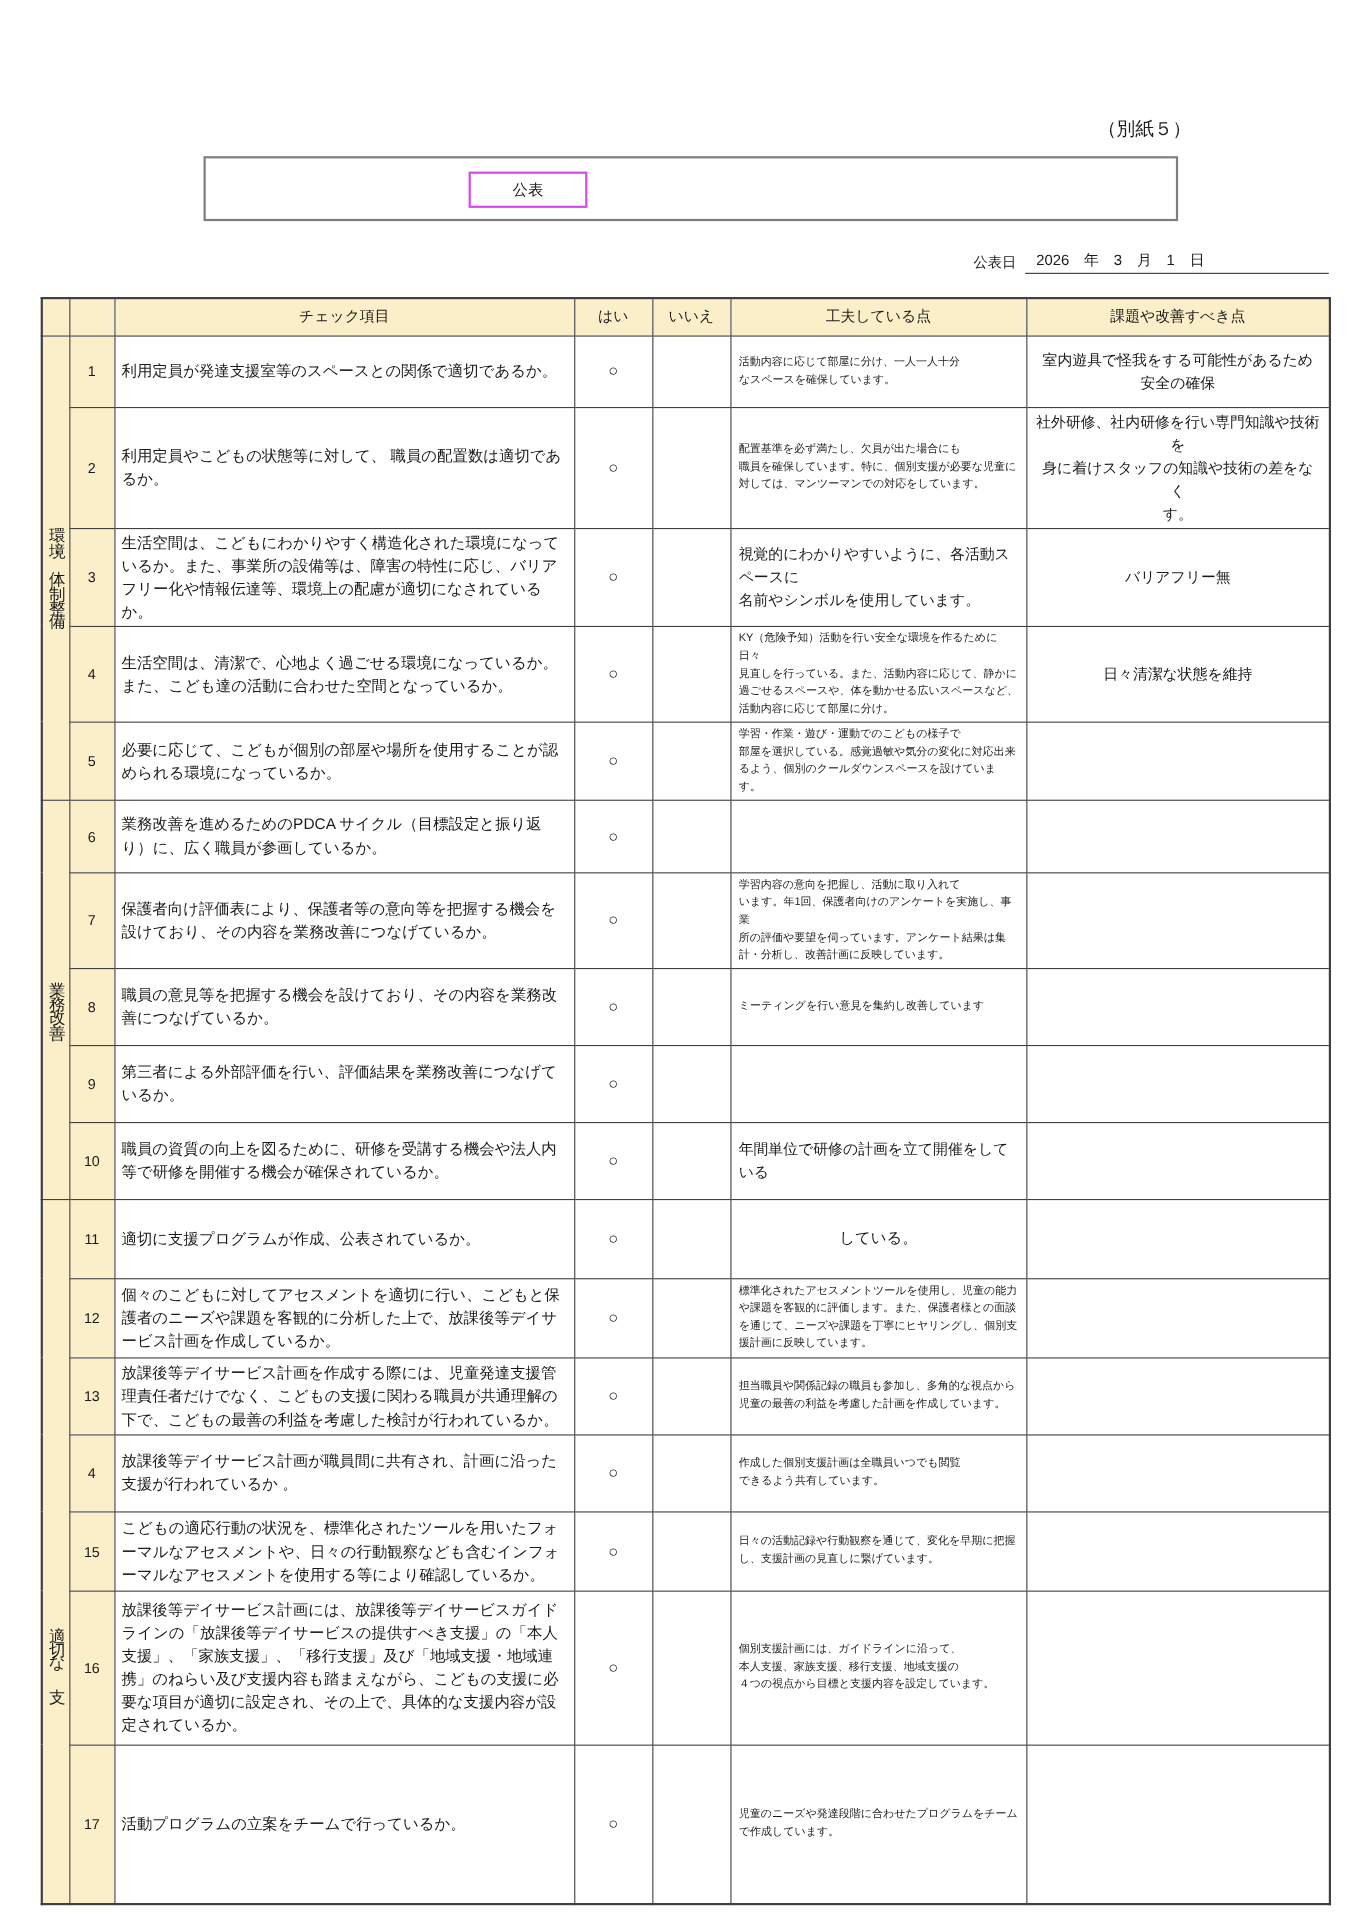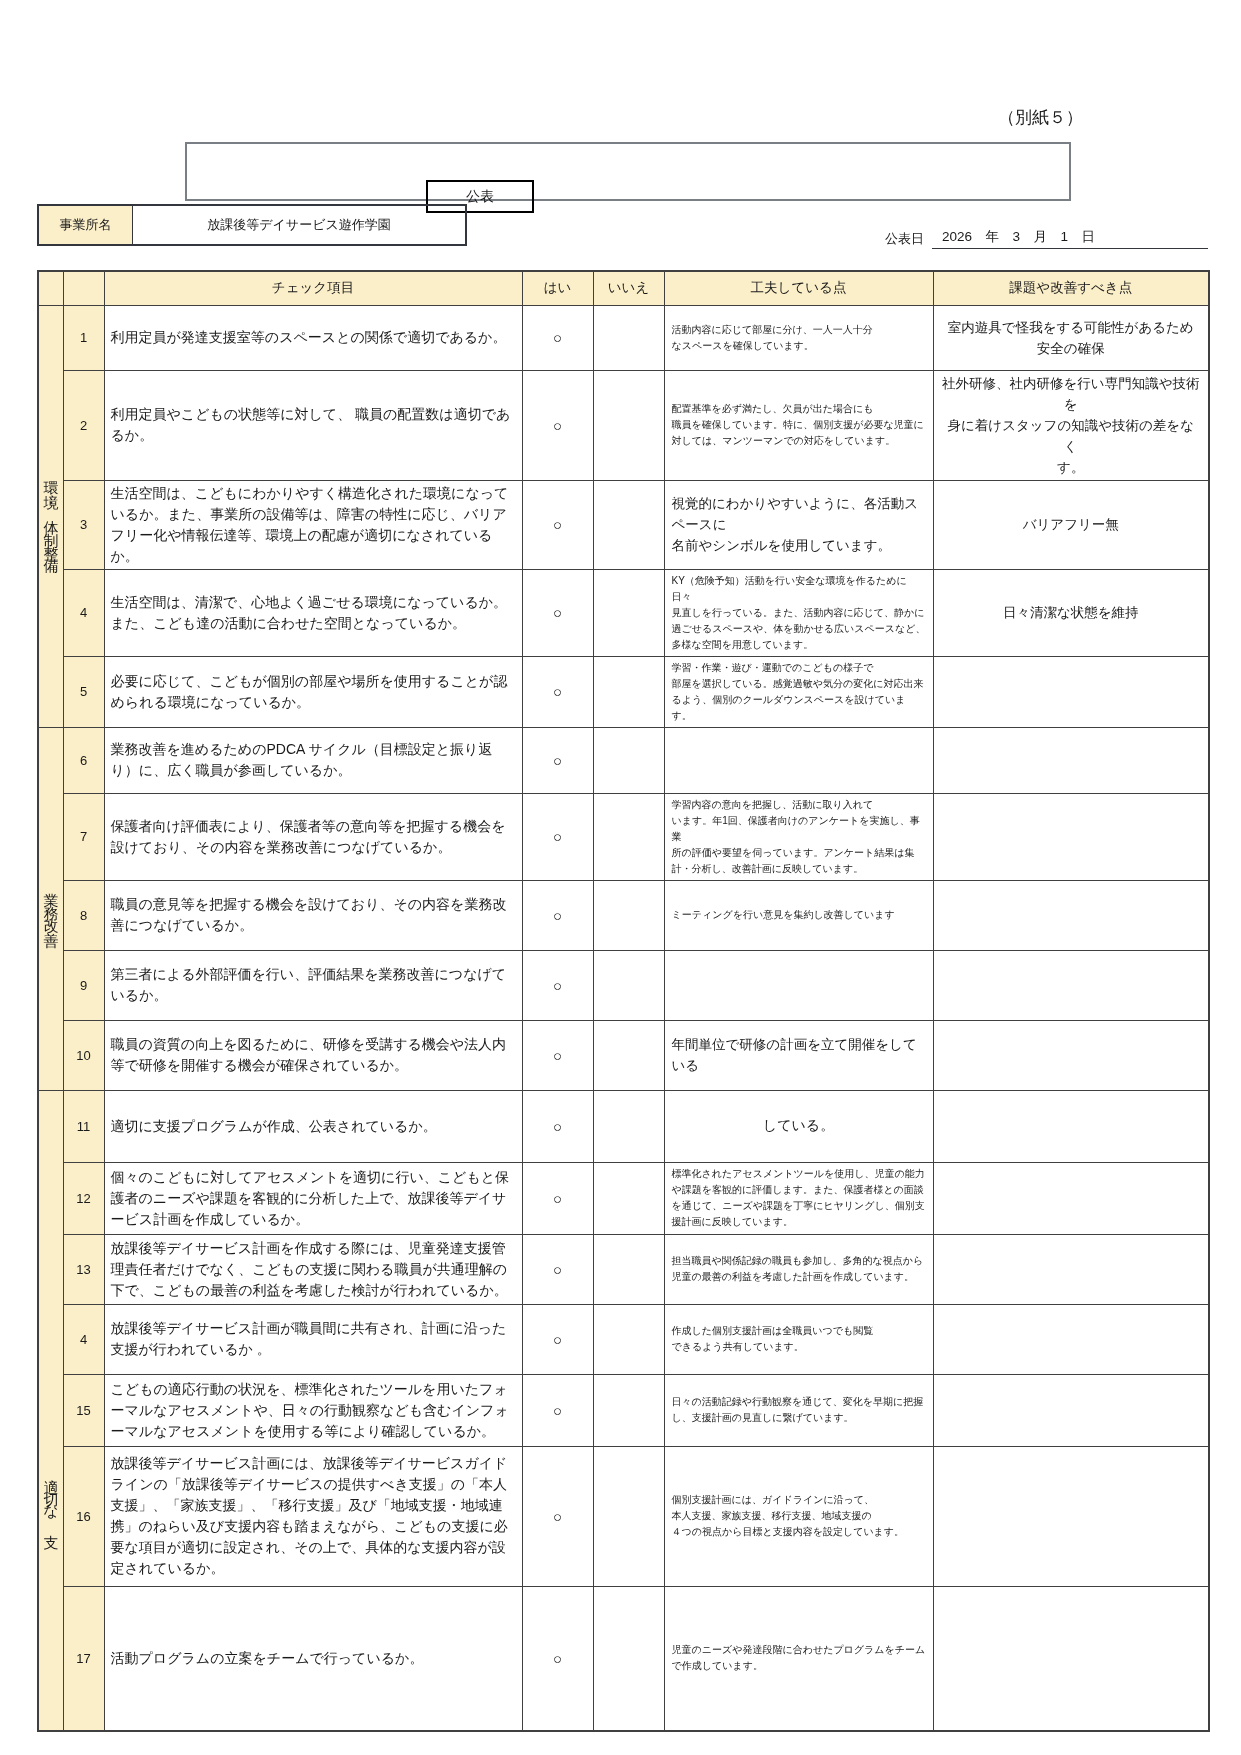--- a/index.html
+++ b/index.html
@@ -14,23 +14,22 @@
   
   #corner-note{position:absolute;left:998px;top:106px;font-size:17px;}
   
   #title-box{
     position:absolute;left:185px;top:142px;width:882px;height:55px;
     border:2px solid #7a7f86;background:#fff;
     display:flex;align-items:center;
   }
   #publish-tag{
     position:absolute;left:239px;top:12px;width:104px;height:29px;
-    border:2px solid #000000;display:flex;align-items:center;justify-content:center;
+    border:2px solid #d946ef;display:flex;align-items:center;justify-content:center;
     font-size:14px;
-    margin-top:24px;
   }
   #doc-title{position:absolute;left:372px;top:0;height:55px;display:flex;align-items:center;font-size:17px;letter-spacing:1px;}
   
   #office-box{
     position:absolute;left:37px;top:204px;width:430px;height:42px;
     border:2px solid #33373d;display:flex;box-sizing:border-box;
   }
   #office-label{
     width:93px;background:#fbefc9;border-right:1.5px solid #33373d;
     display:flex;align-items:center;justify-content:center;font-size:13px;
@@ -81,24 +80,20 @@
 <body>
 
 <div id="page">
 
   <div id="corner-note">（別紙５）</div>
 
   <div id="title-box">
     <div id="publish-tag">公表</div>
   </div>
 
-  <div id="office-box">
-    <div id="office-label">事業所名</div>
-    <div id="office-value">放課後等デイサービス遊作学園</div>
-  </div>
 
   <div id="date-label">公表日</div>
   <div id="date-line">2026　年　3　月　1　日</div>
 
   <table id="eval-table">
     <colgroup>
       <col style="width:25px">
         <col style="width:41px">
         <col style="width:418px">
       <col style="width:71px">
@@ -151,21 +146,21 @@
           <td class="issues">バリアフリー無</td>
         </tr>
         <tr style="height: 64px;">
           <td class="num">4</td>
           <td class="question">生活空間は、清潔で、心地よく過ごせる環境になっているか。また、こども達の活動に合わせた空間となっているか。</td>
           <td class="ans">○</td>
           <td class="ans"></td>
           <td class="devised small">KY（危険予知）活動を行い安全な環境を作るために日々
 見直しを行っている。また、活動内容に応じて、静かに
 過ごせるスペースや、体を動かせる広いスペースなど、
-多様な空間を用意しています。</td>
+活動内容に応じて部屋に分け。</td>
           <td class="issues">日々清潔な状態を維持</td>
         </tr>
         <tr class="sec-end" style="height: 64px;">
           <td class="num">5</td>
           <td class="question">必要に応じて、こどもが個別の部屋や場所を使用することが認められる環境になっているか。</td>
           <td class="ans">○</td>
           <td class="ans"></td>
           <td class="devised small">学習・作業・遊び・運動でのこどもの様子で
 部屋を選択している。感覚過敏や気分の変化に対応出来
 るよう、個別のクールダウンスペースを設けています。</td>

